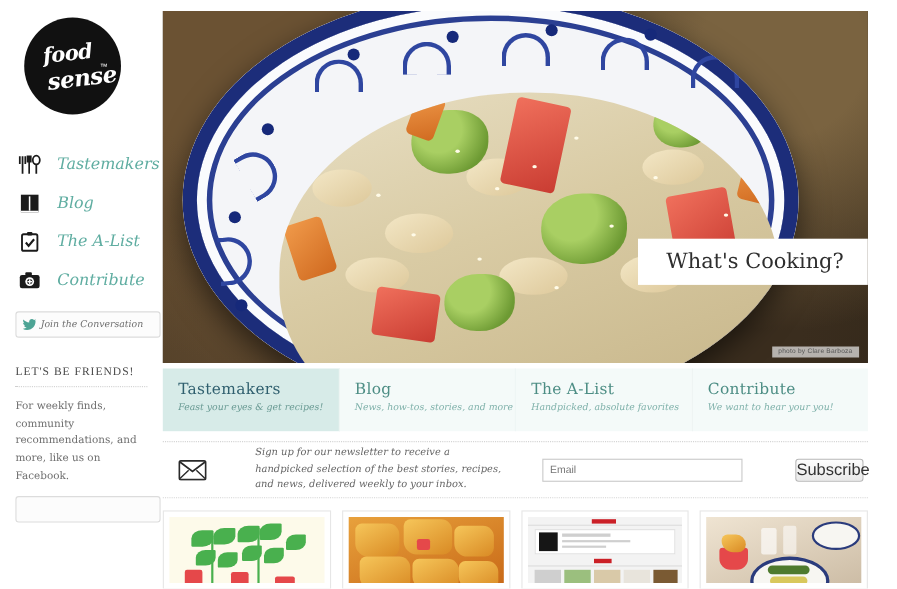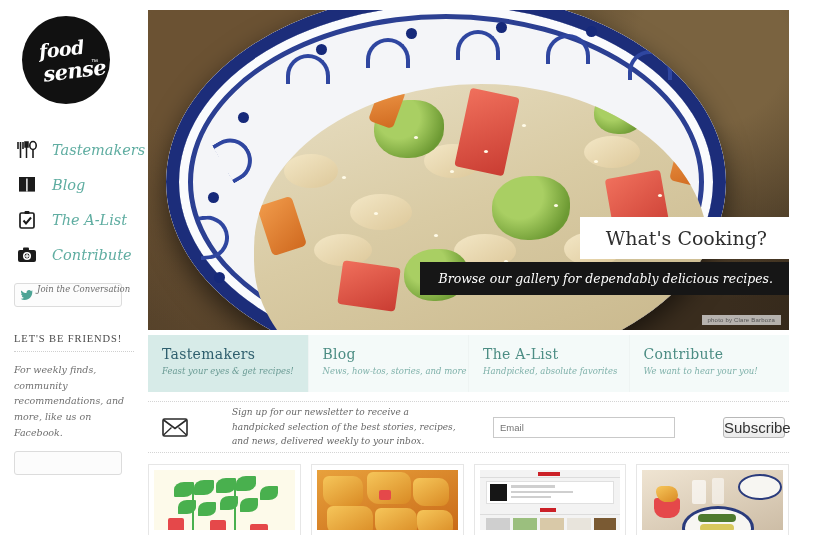--- a/index.html
+++ b/index.html
@@ -66,40 +66,39 @@
     font-size: 10.5px;
     letter-spacing: 0.9px;
     color: #4a4a4a;
     text-transform: uppercase;
     padding-bottom: 7px;
     border-bottom: 1px dotted #cfcfcf;
     width: 120px;
   }
   .social-btn {
     margin-top: 11px;
-    width: 108px; height: 24px;
+    width: 132px; height: 24px;
     border: 1px solid #dcdcdc;
     border-radius: 3px;
     background: #fcfcfc;
-    display: flex; 
+    display: flex; align-items: center;
     cursor: pointer;
   }
   .social-ico { width: 22px; display:flex; align-items:center; justify-content:center; color:#4da495; flex:0 0 22px;}
   .social-txt {
     font-size: 8.5px; color: #6d6d6d;
     font-style: italic; font-family: "DejaVu Serif", serif;
     white-space: nowrap;
   }
   .friends-copy {
     margin-top: 10px;
     width: 122px;
     font-size: 9.5px;
     line-height: 1.65;
     color: #6f6f6f;
-    font-style: italic;
     font-family: "DejaVu Serif", serif;
   }
 
   
   .main { flex: 1; position: relative; padding: 10px 8px 0 0; }
 
   .hero {
     position: relative;
     width: 641px; height: 320px;
     margin-left: 0;
@@ -416,21 +415,20 @@
             <span class="sesame" style="left:88px;top:92px"></span>
             <span class="sesame" style="left:180px;top:150px"></span>
             <span class="sesame" style="left:250px;top:176px"></span>
             <span class="sesame" style="left:368px;top:150px"></span>
             <span class="sesame" style="left:404px;top:110px"></span>
           </div>
         </div>
       </div>
 
       <div class="hero-title">What's Cooking?</div>
-      <div class="hero-sub">Browse our gallery for dependably delicious recipes.</div>
       <div class="hero-credit">photo by Clare Barboza</div>
     </section>
 
     <section class="tiles">
       <div class="tile first">
         <div class="tile-title">Tastemakers</div>
         <div class="tile-sub">Feast your eyes &amp; get recipes!</div>
       </div>
       <div class="tile">
         <div class="tile-title">Blog</div>

